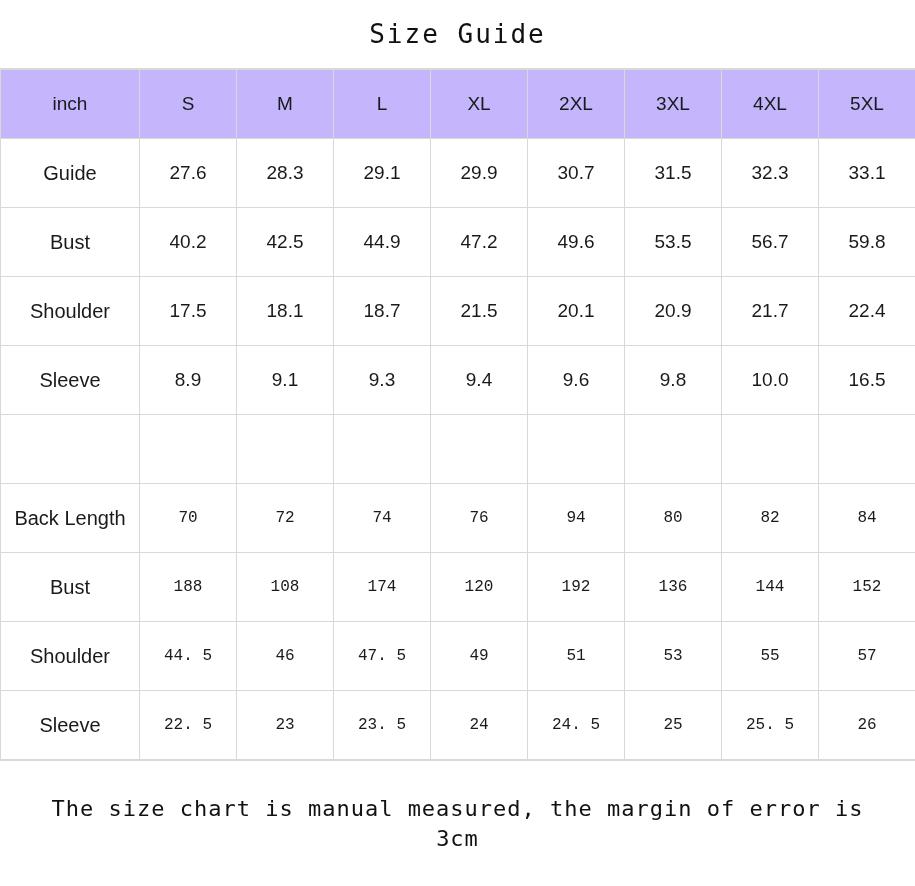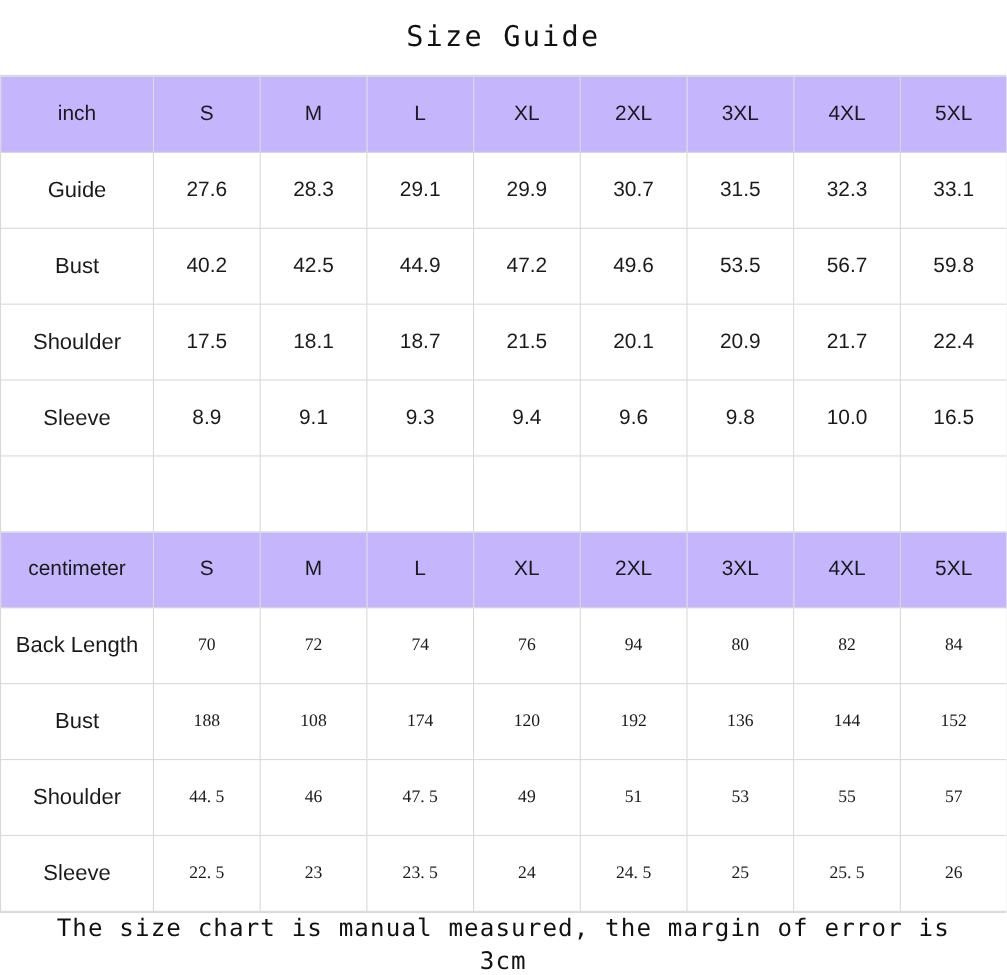--- a/index.html
+++ b/index.html
@@ -59,21 +59,21 @@
     height: 68px;
   }
   tr.spacer-row td {
     height: 68px;
     background: #ffffff;
   }
   td.label-cell {
     font-size: 20px;
   }
   tr.metric-row td.value-cell {
-    font-family: Liberation Serif, serif;
+    font-family: Liberation Mono, monospace;
     font-size: 16px;
     letter-spacing: 0px;
   }
   tr.metric-row td.label-cell {
     font-size: 20px;
     margin-top: 44px;
   }
   .footer {
     flex: 1;
     display: flex;
@@ -178,31 +178,20 @@
         <td></td>
         <td></td>
         <td></td>
         <td></td>
         <td></td>
         <td></td>
         <td></td>
         <td></td>
       </tr>
 
-      <tr class="header-row">
-        <td class="label-cell">centimeter</td>
-        <td>S</td>
-        <td>M</td>
-        <td>L</td>
-        <td>XL</td>
-        <td>2XL</td>
-        <td>3XL</td>
-        <td>4XL</td>
-        <td>5XL</td>
-      </tr>
 
       <tr class="data-row metric-row">
         <td class="label-cell">Back Length</td>
         <td class="value-cell">70</td>
         <td class="value-cell">72</td>
         <td class="value-cell">74</td>
         <td class="value-cell">76</td>
         <td class="value-cell">94</td>
         <td class="value-cell">80</td>
         <td class="value-cell">82</td>

